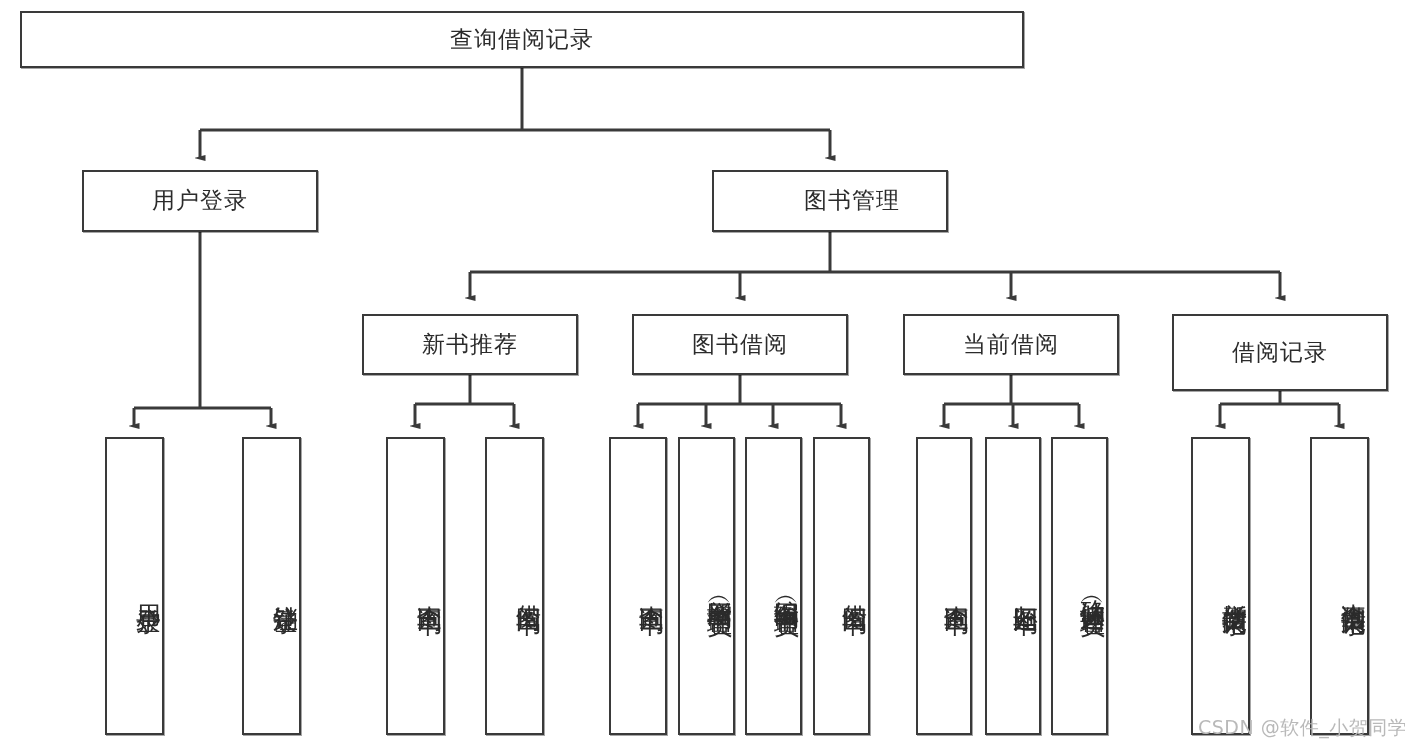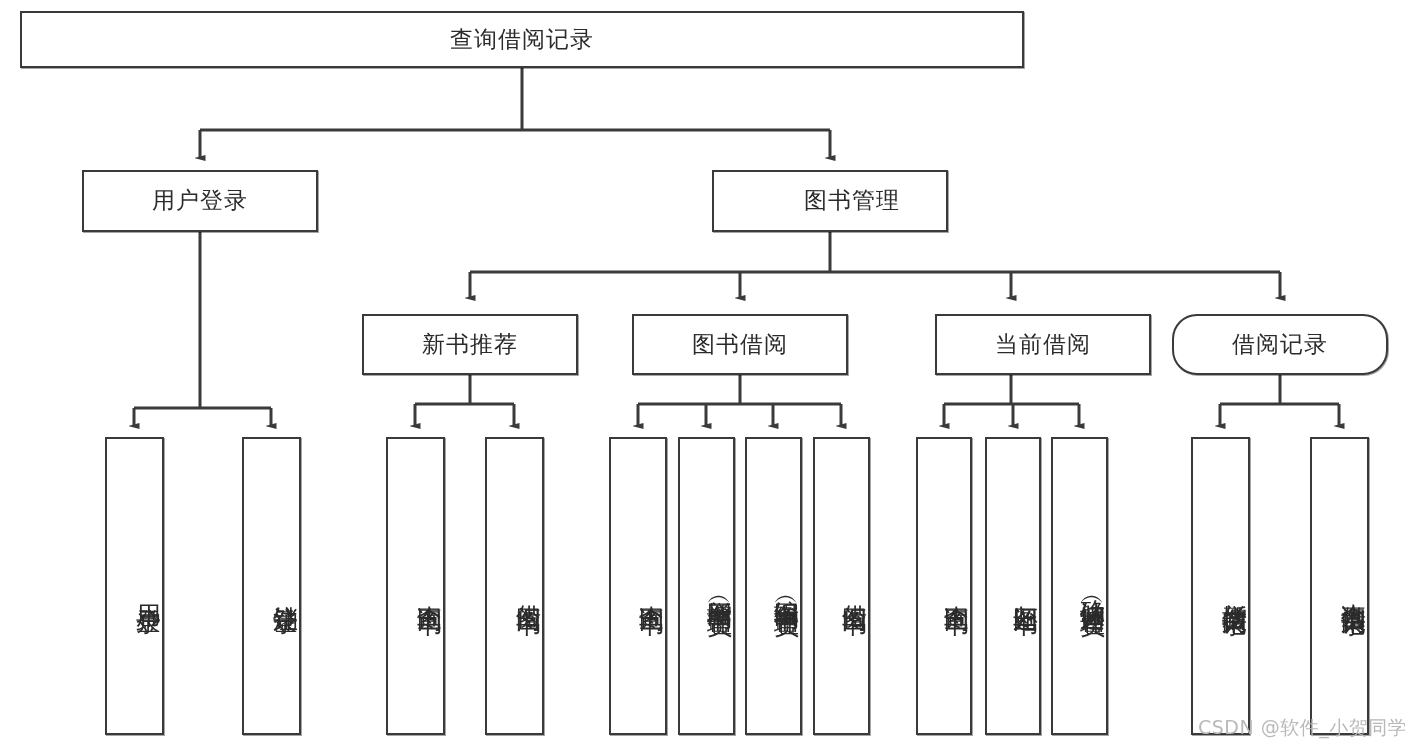--- a/index.html
+++ b/index.html
@@ -130,22 +130,22 @@
     </g>
   </svg>
 
   <div class="node node-h node-root" style="left: 20px; top: 11px; width: 1004px; height: 57px;">查询借阅记录</div>
 
   <div class="node node-h" style="left: 82px; top: 170px; width: 236px; height: 62px;">用户登录</div>
   <div class="node node-h" style="left: 712px; top: 170px; width: 236px; height: 62px; padding-left: 44px;">图书管理</div>
 
   <div class="node node-h" style="left: 632px; top: 314px; width: 216px; height: 61px;">图书借阅</div>
   <div class="node node-h" style="left: 362px; top: 314px; width: 216px; height: 61px;">新书推荐</div>
-  <div class="node node-h" style="left: 903px; top: 314px; width: 216px; height: 61px; margin-left: 32px;">当前借阅</div>
-  <div class="node node-h" style="left: 1172px; top: 314px; width: 216px; height: 61px; border-radius: 25px;">借阅记录</div>
+  <div class="node node-h" style="left: 903px; top: 314px; width: 216px; height: 61px;">当前借阅</div>
+  <div class="node node-h" style="left: 1172px; top: 314px; width: 216px; height: 77px;">借阅记录</div>
 
   <div class="node node-v" style="left: 105px; top: 437px; width: 59px; height: 298px;">
       <span class="vtext">用户登录</span>
     </div>
   <div class="node node-v" style="left: 242px; top: 437px; width: 59px; height: 298px;">
       <span class="vtext">注销登录</span>
     </div>
   <div class="node node-v" style="left: 386px; top: 437px; width: 59px; height: 298px;">
       <span class="vtext">查询图书</span>
     </div>

